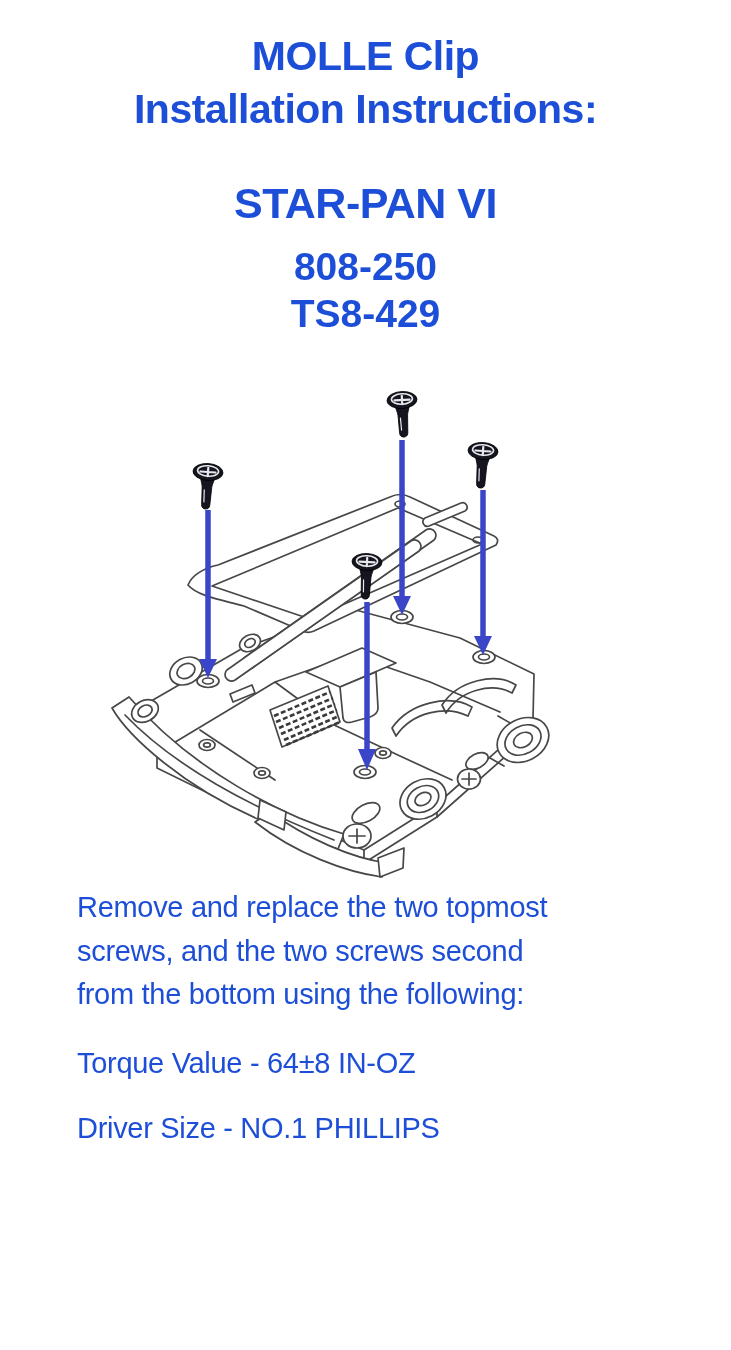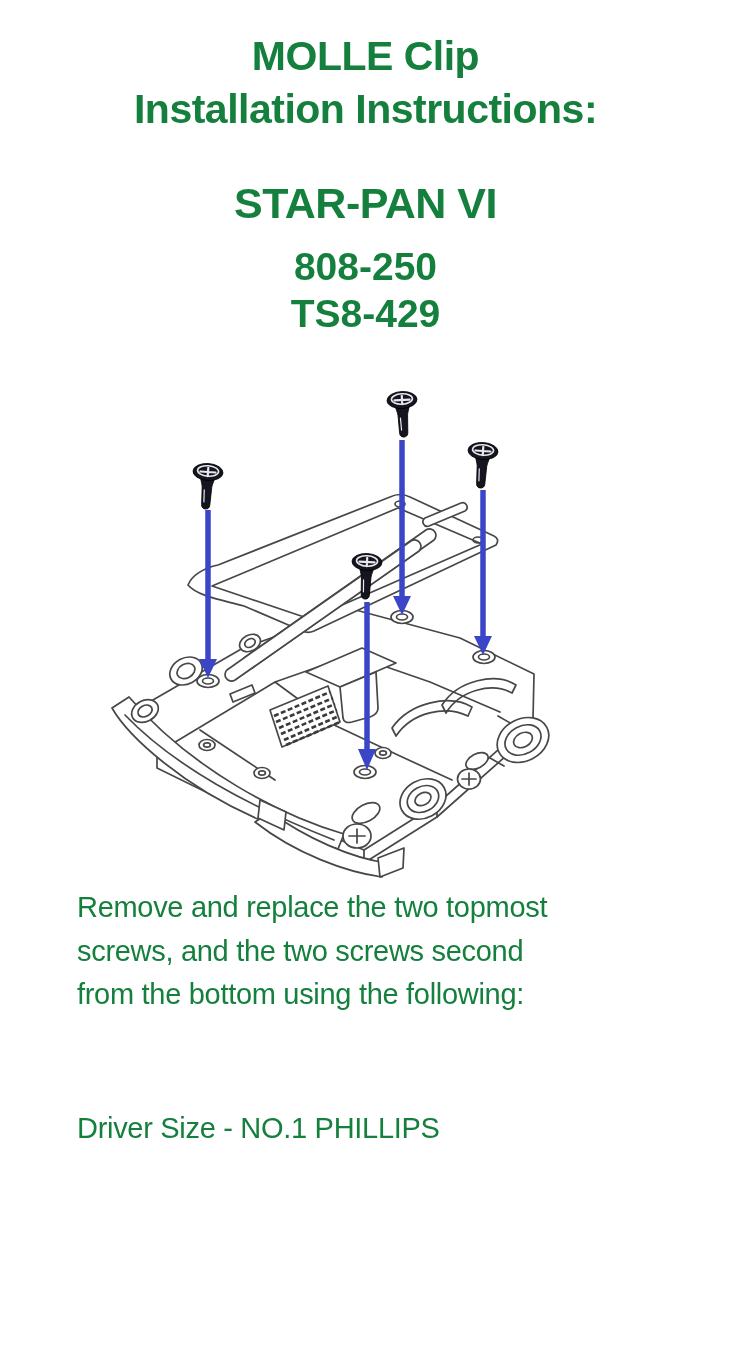--- a/index.html
+++ b/index.html
@@ -2,21 +2,21 @@
 <html><head>
 <meta charset="utf-8">
 <style>
   * { margin: 0; padding: 0; box-sizing: border-box; }
   html, body { background: #ffffff; }
   .page {
     position: relative;
     width: 731px;
     height: 1350px;
     background: #ffffff;
-    color: #15803d;
+    color: #1d4ed8;
     font-family: "Liberation Sans", "DejaVu Sans", sans-serif;
     overflow: hidden;
   }
   .centered { width: 100%; text-align: center; position: absolute; left: 0; }
   .title {
     top: 30px;
     font-size: 41px;
     font-weight: 700;
     line-height: 53px;
     white-space: pre-line;
@@ -235,15 +235,16 @@
         </g>
       <g transform="translate(267,190) rotate(3)">
           <use href="#screwdef"></use>
         </g>
     </svg>
   </figure>
 
   <p class="para p1">Remove and replace the two topmost
 screws, and the two screws second
 from the bottom using the following:</p>
+  <p class="para p2">Torque Value - 64±8 IN-OZ</p>
   <p class="para p3">Driver Size - NO.1 PHILLIPS</p>
 
 </div>
 
 </body></html>

